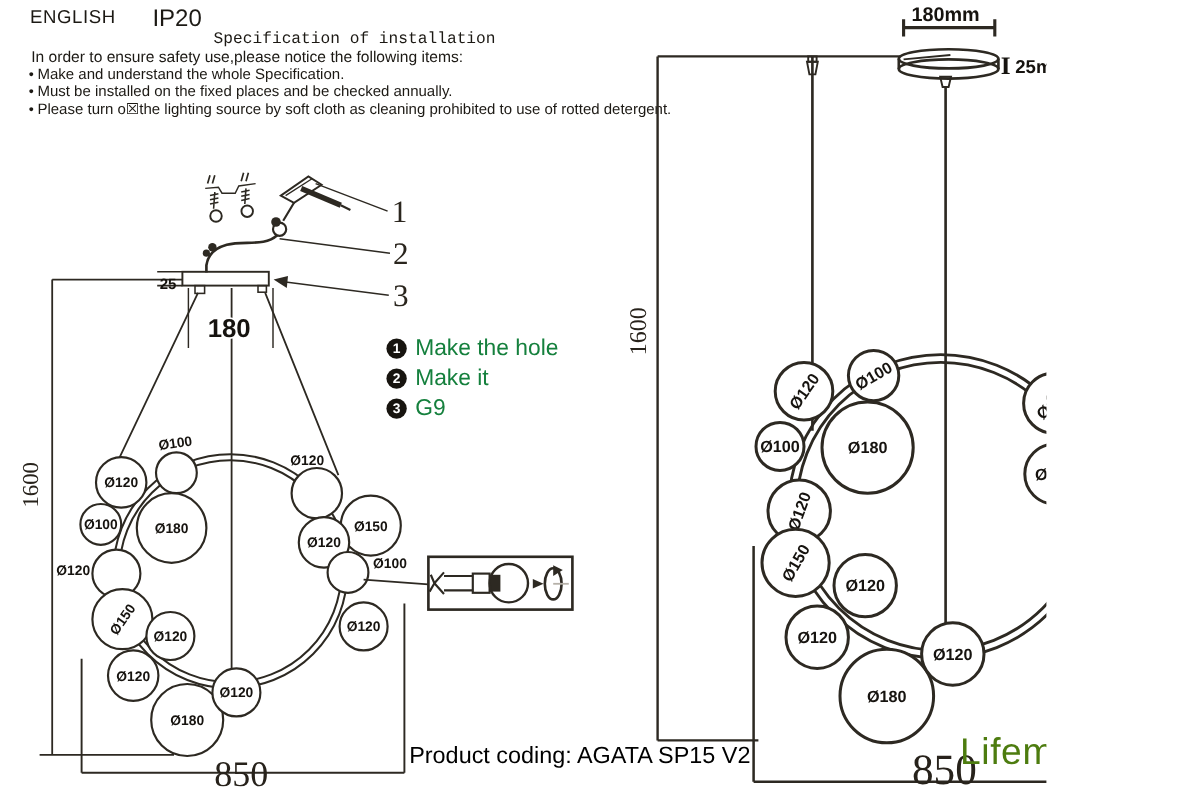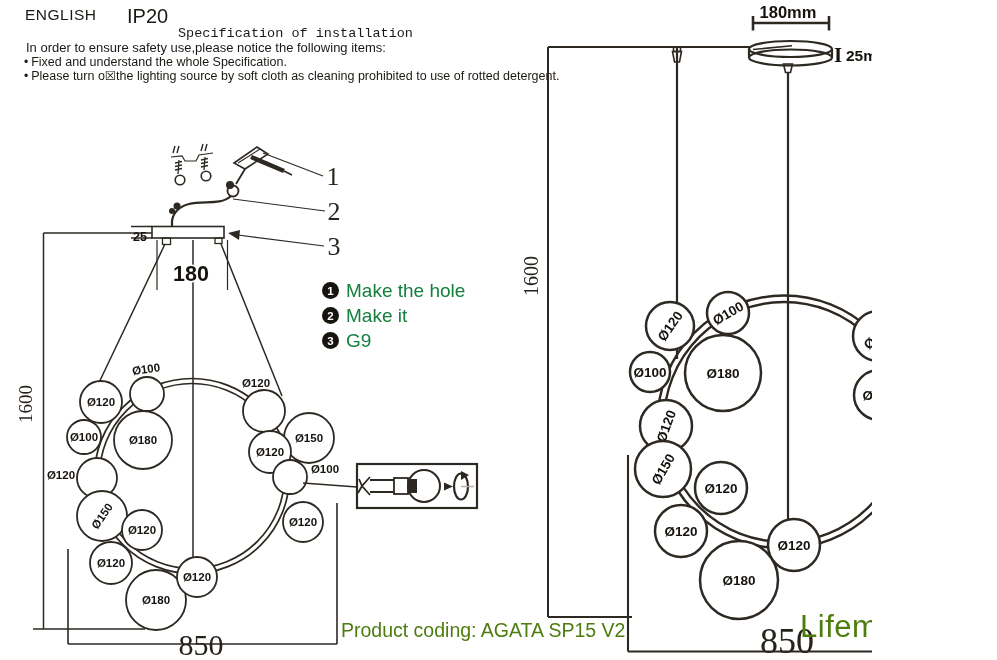--- a/index.html
+++ b/index.html
@@ -14,40 +14,41 @@
   .bullets div::before{content:"\2022";margin-right:3px;font-size:12px;}
   .steps{left:322px;top:278px;}
   .step{display:flex;align-items:center;gap:7px;height:25px;}
   .step-num{width:17px;height:17px;border-radius:50%;background:#17140f;color:#fff;
             font-size:11.5px;font-weight:bold;display:flex;align-items:center;justify-content:center;flex:0 0 17px;}
   .step-label{font-size:19px;color:#15803d;}
   .callout{font-family:"Liberation Serif",serif;font-size:26px;color:#2a251d;width:22px;text-align:center;}
   .c1{left:322px;top:162px;}
   .c2{left:323px;top:197px;}
   .c3{left:323px;top:232px;}
-  .product{left:341px;top:619px;font-size:19.5px;color:#4d7c0f;}
+  .product{left:341px;top:619px;font-size:19.5px;color:#000000;}
   .wm{left:800px;top:609px;font-size:31px;color:#4d7c0f;letter-spacing:.5px;}
   svg{position:absolute;left:0;top:0;}
   svg *{vector-effect:none;}
   .ln{stroke:#2d2922;fill:none;}
   .ball-label{font-weight:bold;fill:#16130f;font-family:"Liberation Sans",sans-serif;}
   .dim-serif{font-family:"Liberation Serif",serif;fill:#27221b;}
   .dim-bold{font-weight:bold;fill:#16130f;font-family:"Liberation Sans",sans-serif;}
 </style>
 </head>
 <body>
 
 <div class="page">
 
   <div class="abs lang">ENGLISH</div>
   <div class="abs ip">IP20</div>
   <div class="abs spec-title">Specification of installation</div>
   <div class="abs intro">In order to ensure safety use,please notice the following items:</div>
   <div class="abs bullets">
-    <div>Fixed and understand the whole Specification.</div>
+    <div>Make and understand the whole Specification.</div>
+    <div>Must be installed on the fixed places and be checked annually.</div>
     <div>Please turn o☒the lighting source by soft cloth as cleaning prohibited to use of rotted detergent.</div>
   </div>
 
   <svg width="997" height="660" viewBox="0 0 997 660">
 
     <g>
       <path class="ln" stroke-width="1.5" d="M43.5,233 H152 M43.5,233 V629 M33,629 H145"></path>
       <path class="ln" stroke-width="1.6" d="M68,549 V644 M68,644 H337 M337,503 V644"></path>
       <text class="dim-serif" transform="translate(31.5,404) rotate(-90)" text-anchor="middle" font-size="19">1600</text>
       <text class="dim-serif" x="201" y="655" text-anchor="middle" font-size="30">850</text>

